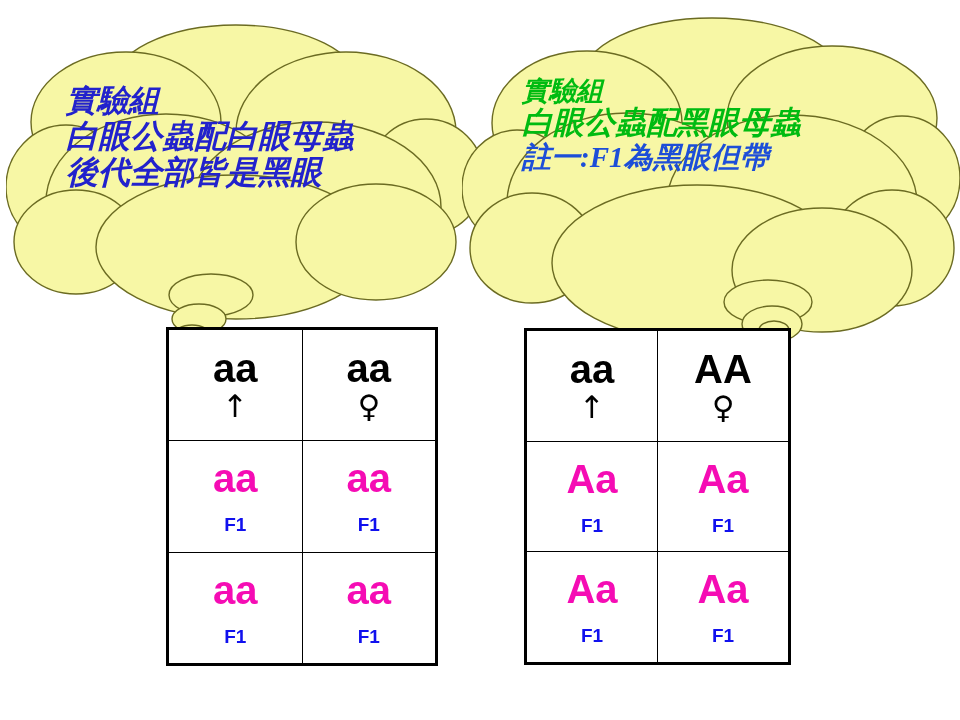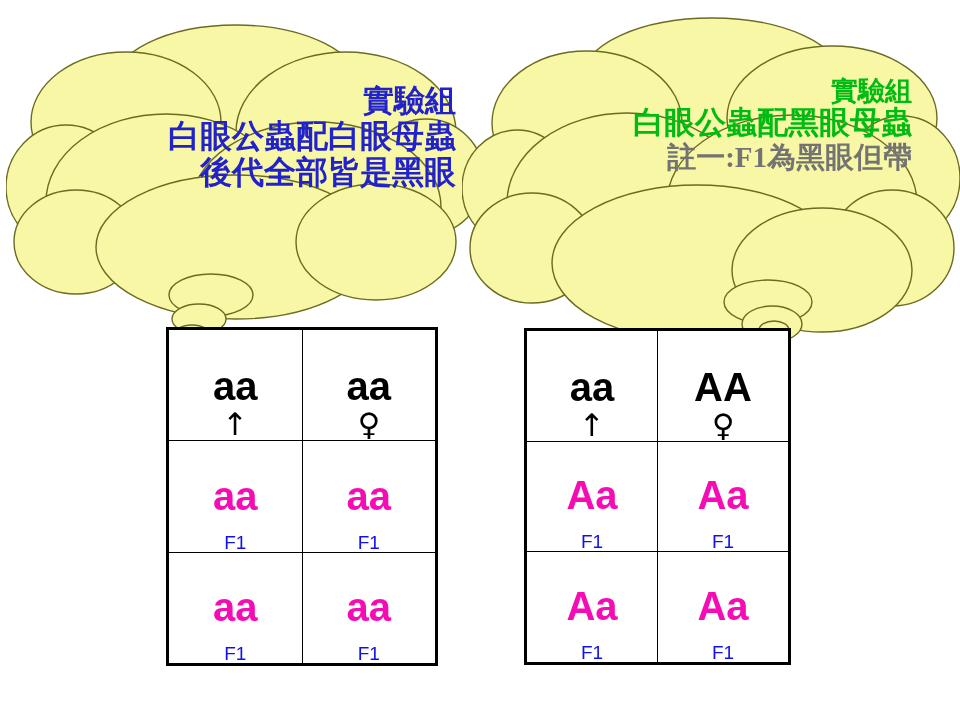--- a/index.html
+++ b/index.html
@@ -20,42 +20,43 @@
   .cloud-wrap {
     position: absolute;
   }
   .cloud-svg {
     position: absolute;
     left: 0;
     top: 0;
   }
   .cloud-text {
     position: absolute;
-    text-align: right;
+    text-align: left;
     line-height: 1.12;
     white-space: nowrap;
+    font-style: italic;
   }
   .cloud-line {
     display: block;
     font-family: "Liberation Serif", "DejaVu Serif", serif;
     font-weight: 700;
   }
 
   
   #cloud-left-wrap { left: 6px; top: 12px; width: 480px; height: 330px; }
   #cloud-left-text { left: 60px; top: 72px; width: 390px; }
   #cloud-left-text .cloud-line { color: #2222CC; }
   #cloud-left-text .l-title { font-size: 31px; }
   #cloud-left-text .l-big   { font-size: 32px; }
 
   
   #cloud-right-wrap { left: 462px; top: 8px; width: 498px; height: 350px; }
   #cloud-right-text { left: 60px; top: 68px; width: 390px; }
   #cloud-right-text .g { color: #00BB11; }
-  #cloud-right-text .r { color: #737373; }
+  #cloud-right-text .r { color: #1d4ed8; }
   #cloud-right-text .l-title { font-size: 27px; }
   #cloud-right-text .l-big   { font-size: 31px; }
   #cloud-right-text .l-note  { font-size: 29px; }
 
   
   .punnett {
     position: absolute;
     border: 3px solid #000000;
     background: #ffffff;
     box-sizing: border-box;
@@ -71,21 +72,21 @@
     border-bottom: 1px solid #000000;
   }
   .p-row:last-child { border-bottom: none; }
 
   .p-cell {
     flex: 1 1 0;
     border-right: 1px solid #000000;
     display: flex;
     flex-direction: column;
     align-items: center;
-    justify-content: flex-end;
+    justify-content: center;
     box-sizing: border-box;
   }
   .p-cell:last-child { border-right: none; }
 
   .geno {
     font-family: "Liberation Sans", sans-serif;
     font-weight: 700;
     font-size: 40px;
     line-height: 1;
     letter-spacing: 0px;
@@ -97,21 +98,21 @@
     font-family: "DejaVu Sans", sans-serif;
     font-size: 31px;
     line-height: 1;
     color: #000000;
     margin-top: 3px;
     font-weight: 400;
   }
 
   .gen-label {
     font-family: "Liberation Sans", sans-serif;
-    font-weight: 400;
+    font-weight: 700;
     font-size: 19px;
     color: #1111EE;
     margin-top: 17px;
     line-height: 1;
   }
 </style>
 </head>
 <body>
 
 <div id="stage">

